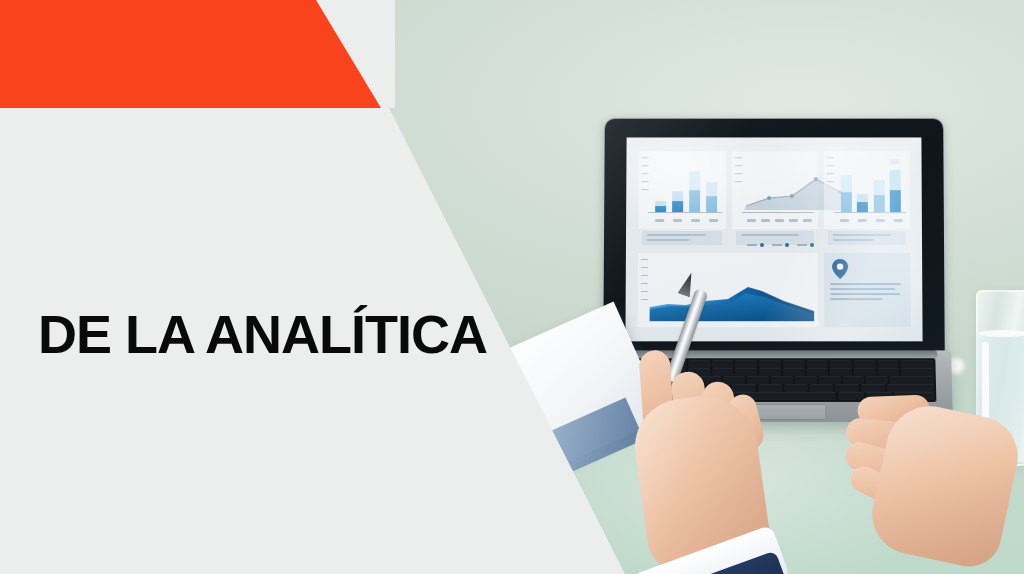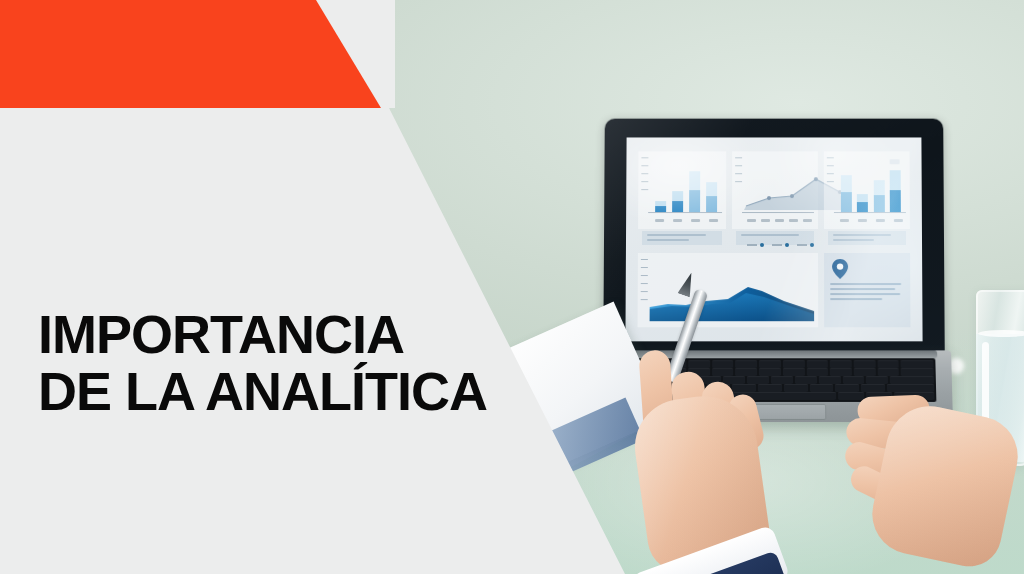--- a/index.html
+++ b/index.html
@@ -545,17 +545,16 @@
       <div class="cuff"></div>
       <div class="sleeve"></div>
     </div>
   </div>
 
   <div class="white-panel"></div>
 
   <div class="orange"></div>
 
   <div class="title">
-    <span class="ln">IMPORTANCIA</span>
     <span class="ln">DE LA ANALÍTICA</span>
   </div>
 
 </div>
 
 </body></html>

